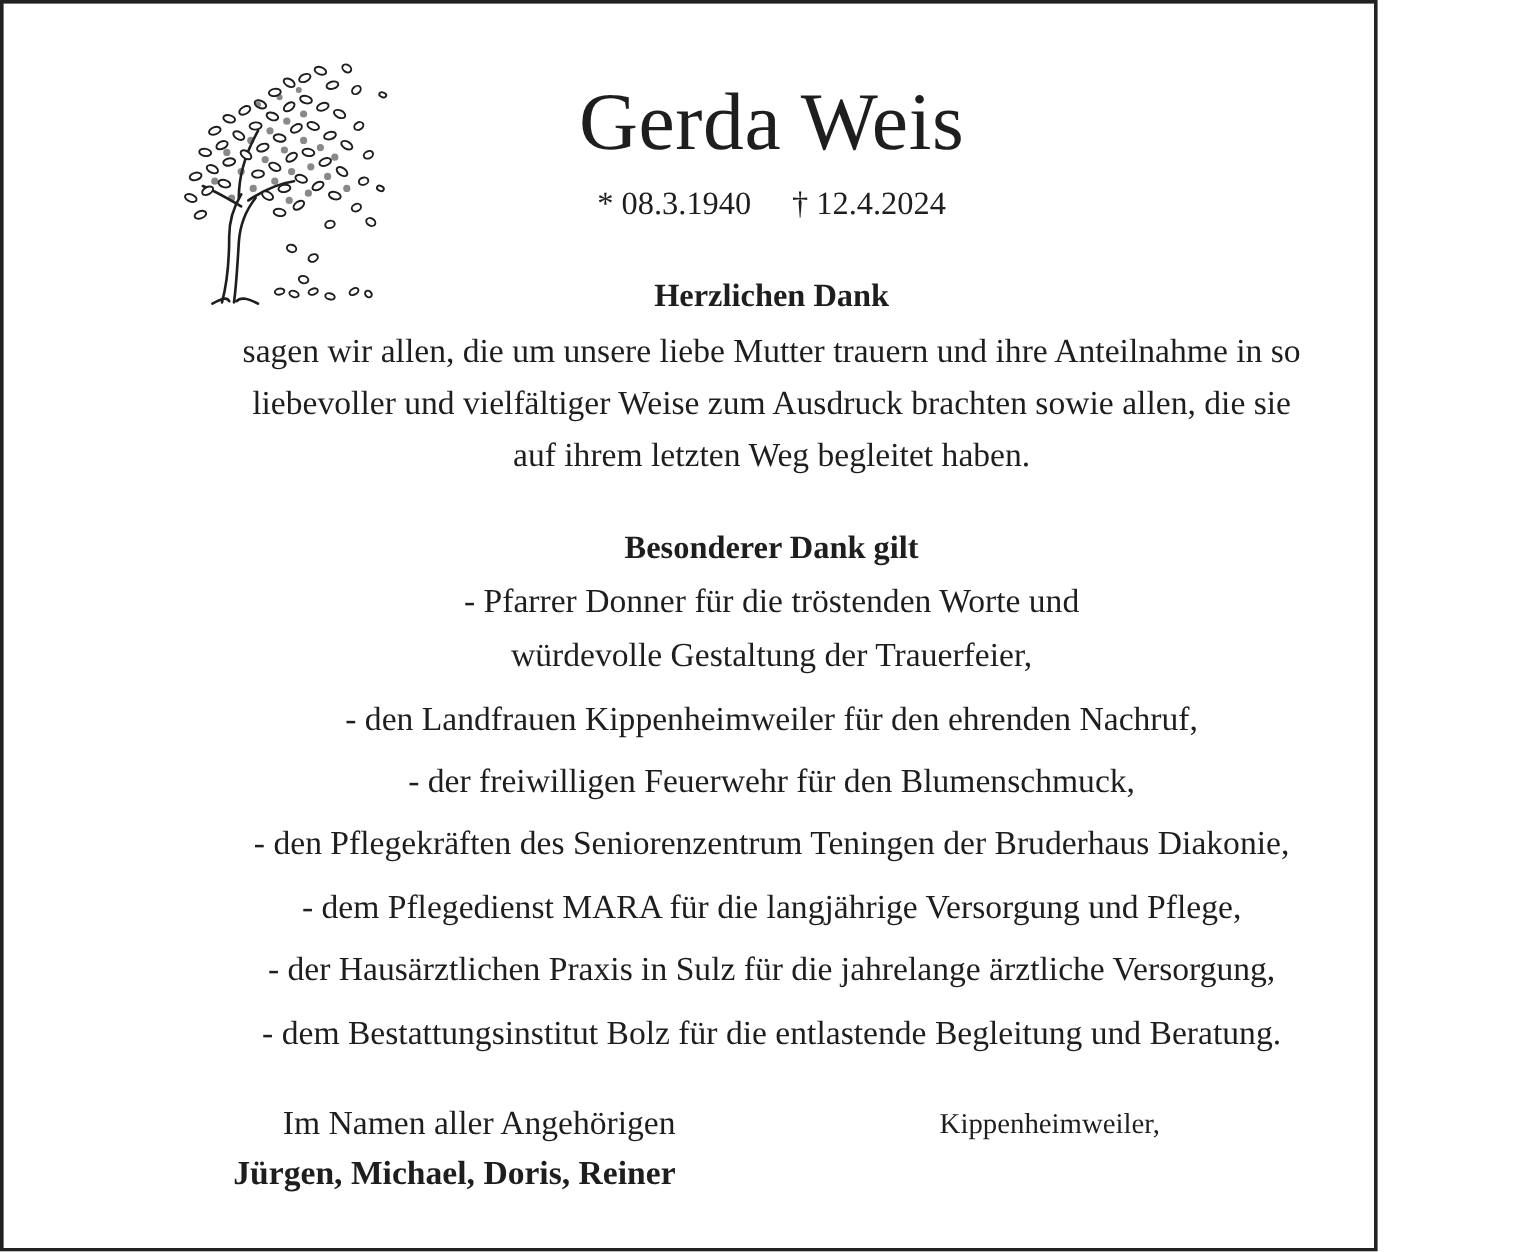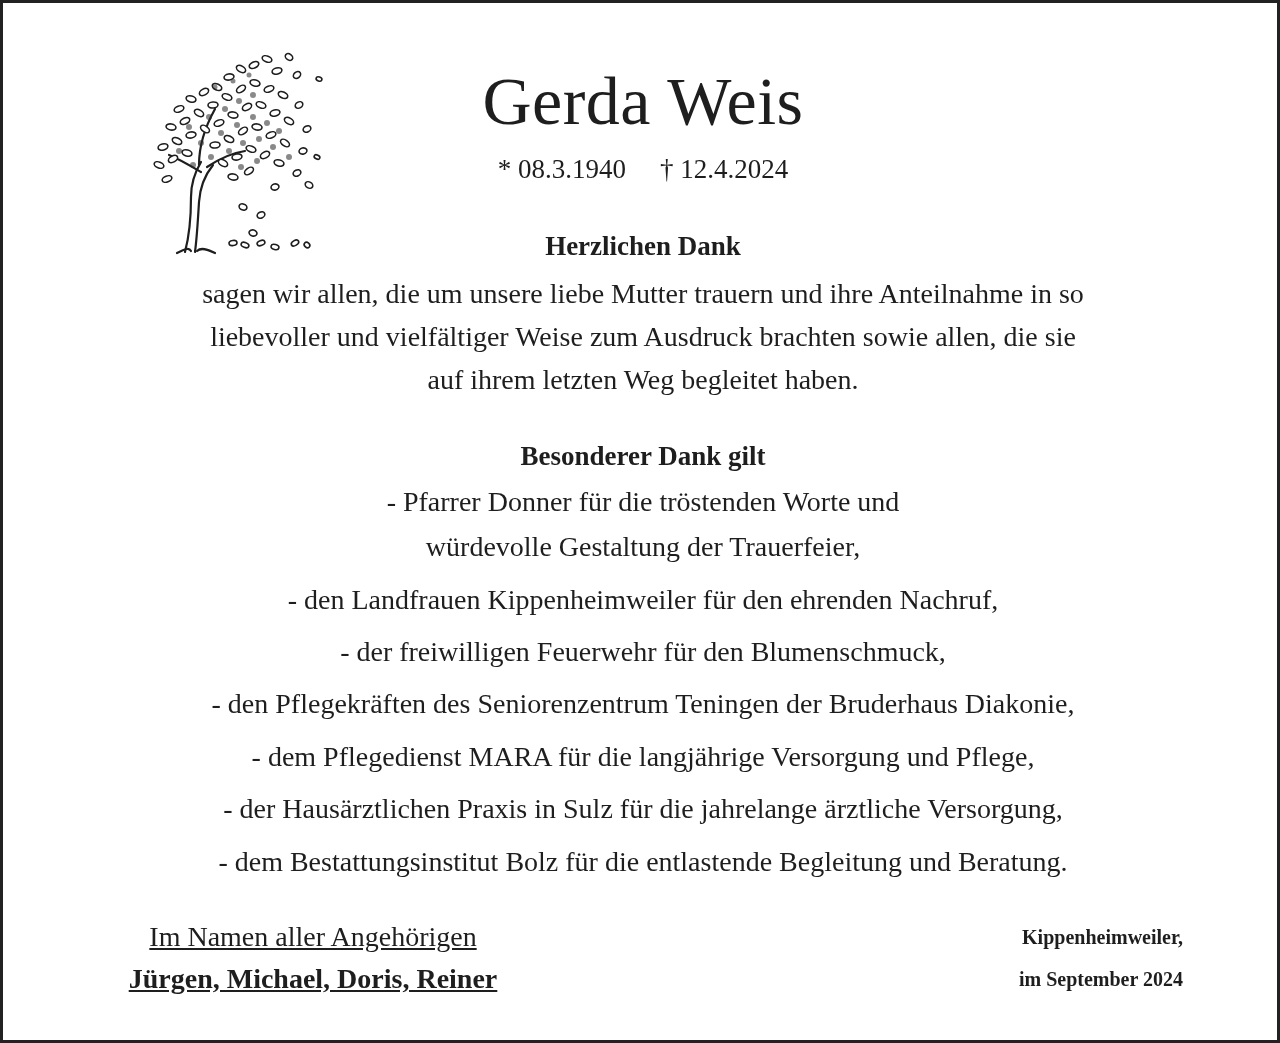--- a/index.html
+++ b/index.html
@@ -1,29 +1,29 @@
 <!DOCTYPE html>
 <html><head>
 <meta charset="utf-8">
 <style>
   html, body { margin: 0; padding: 0; background: #ffffff; }
   body { width: 1280px; height: 1043px; position: relative; overflow: hidden;
          font-family: "Liberation Serif", "DejaVu Serif", serif; color: #1e1e1e; }
-  .frame { position: absolute; left: 0; top: 0; width: 1280px; height: 1043px;
+  .frame { position: absolute; left: 0; top: 0; width: 1148px; height: 1043px;
            box-sizing: border-box; border: 3px solid #222222; background: #ffffff; }
   .abs { position: absolute; white-space: nowrap; }
   .center { left: 0; width: 1280px; text-align: center; }
   .title { top: 58px; font-size: 68px; line-height: 80px; letter-spacing: 0.5px; }
   .dates { top: 148px; font-size: 27px; line-height: 36px; }
   .dates .sep { display: inline-block; width: 34px; }
   .h { font-weight: bold; font-size: 27px; line-height: 36px; }
   .body-line { font-size: 28px; line-height: 36px; }
   .tree { position: absolute; left: 146px; top: 44px; width: 180px; height: 210px; }
-  .foot-left { left: 60px; width: 500px; text-align: center; font-size: 28px; line-height: 36px; text-decoration: underline; }
-  .foot-right { left: 780px; width: 400px; text-align: right; font-size: 20px; line-height: 36px; font-weight: bold; }
+  .foot-left { left: 60px; width: 500px; text-align: right; font-size: 28px; line-height: 36px; }
+  .foot-right { left: 780px; width: 400px; font-size: 24px; line-height: 36px; }
   .bold { font-weight: bold; }
 </style>
 </head>
 <body>
 
 <div class="frame">
 
   <svg class="tree" viewBox="0 0 180 210">
     <g fill="none" stroke="#1e1e1e" stroke-width="2.2" stroke-linecap="round">
 
@@ -150,15 +150,14 @@
   <div class="abs center body-line" style="top:631px;">- der freiwilligen Feuerwehr für den Blumenschmuck,</div>
   <div class="abs center body-line" style="top:683px;">- den Pflegekräften des Seniorenzentrum Teningen der Bruderhaus Diakonie,</div>
   <div class="abs center body-line" style="top:736px;">- dem Pflegedienst MARA für die langjährige Versorgung und Pflege,</div>
   <div class="abs center body-line" style="top:788px;">- der Hausärztlichen Praxis in Sulz für die jahrelange ärztliche Versorgung,</div>
   <div class="abs center body-line" style="top:841px;">- dem Bestattungsinstitut Bolz für die entlastende Begleitung und Beratung.</div>
 
   <div class="abs foot-left" style="top:916px;">Im Namen aller Angehörigen</div>
   <div class="abs foot-left bold" style="top:958px;">Jürgen, Michael, Doris, Reiner</div>
 
   <div class="abs foot-right" style="top:916px;">Kippenheimweiler,</div>
-  <div class="abs foot-right" style="top:958px;">im September 2024</div>
 
 </div>
 
 </body></html>

